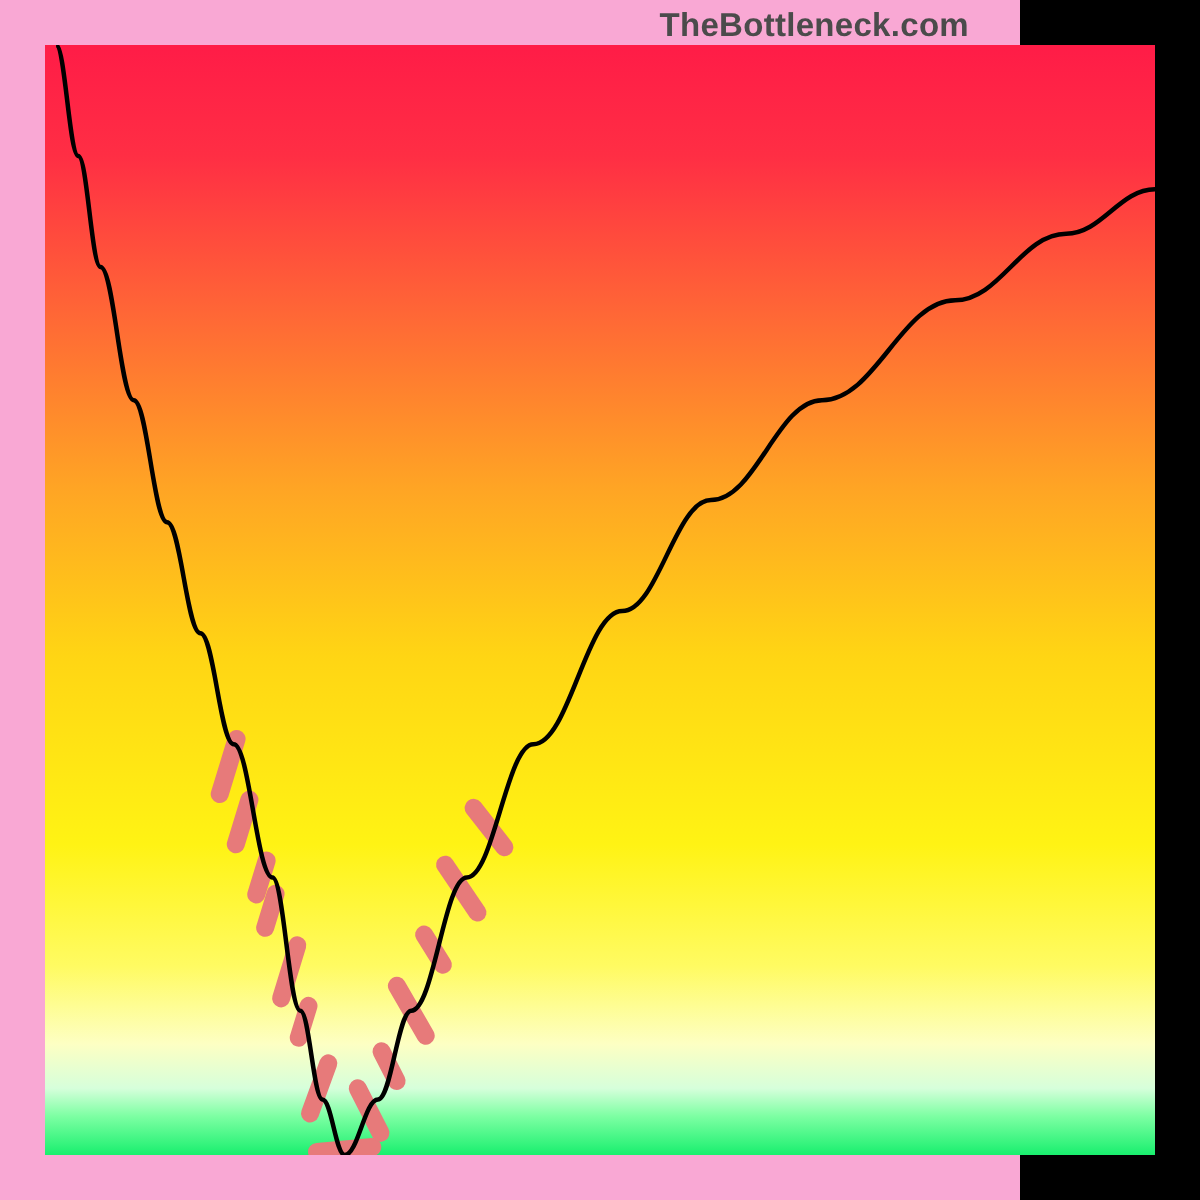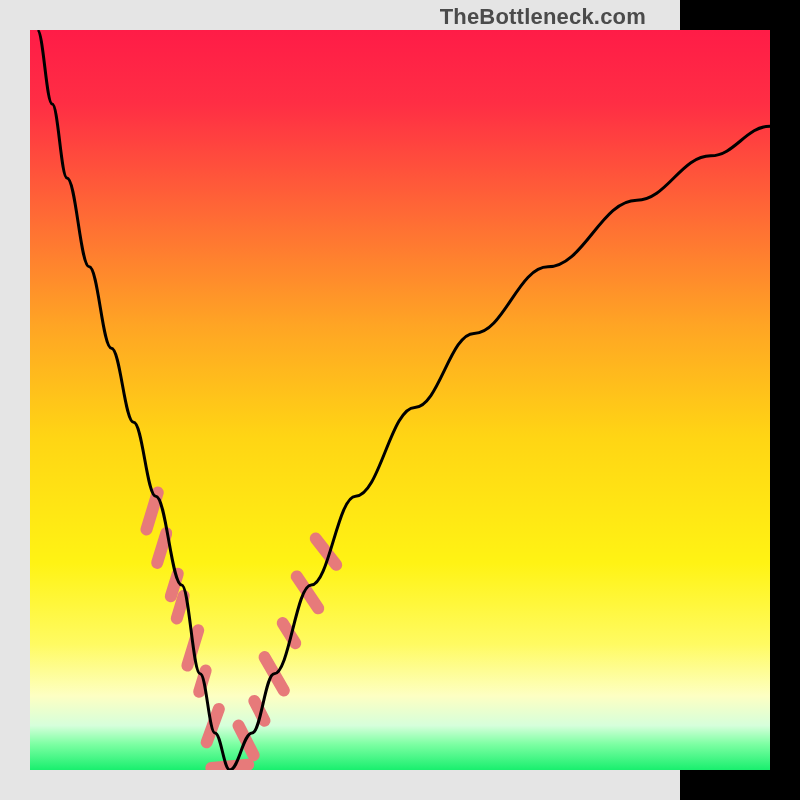--- a/index.html
+++ b/index.html
@@ -9,21 +9,21 @@
     height: 800px;
     overflow: hidden;
     background: #000;
     font-family: Arial, Helvetica, sans-serif;
   }
   .frame {
     position: absolute;
     left: 0; top: 0;
     width: 680px;
     height: 800px;
-    background: #e5e5e5;
+    background: #f9a8d4;
   }
   .plot {
     position: absolute;
     left: 30px;
     top: 30px;
     width: 740px;
     height: 740px;
     overflow: hidden;
   }
   .watermark {

